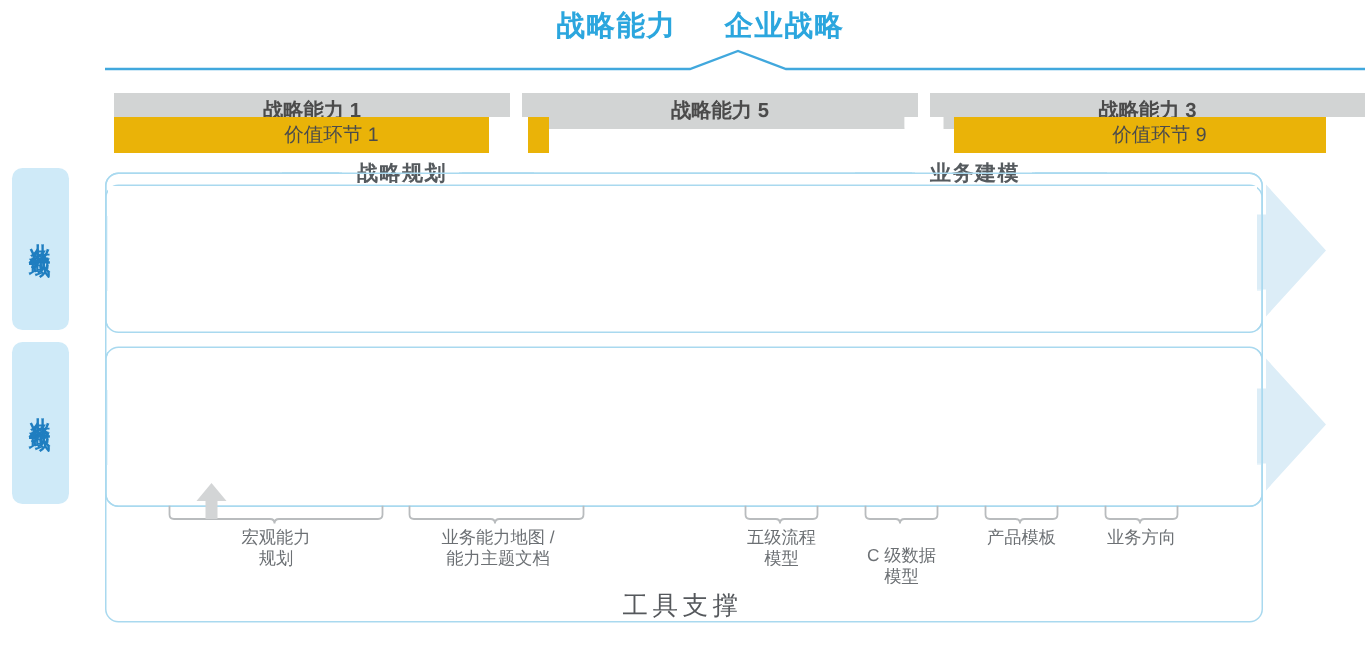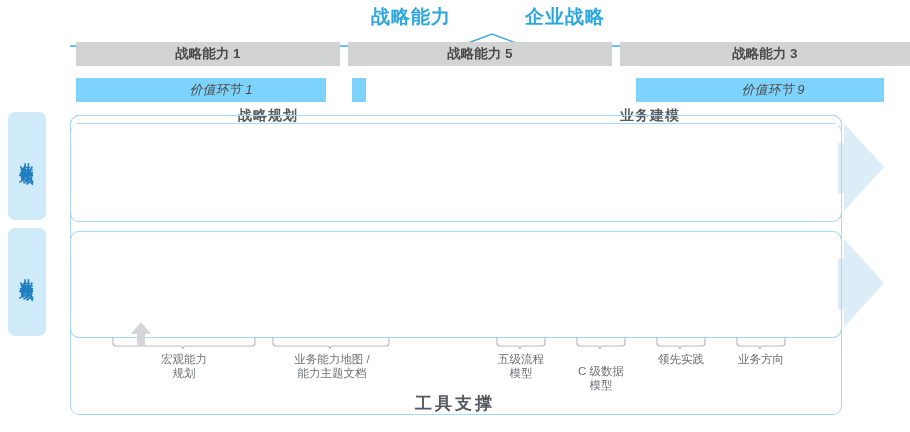--- a/index.html
+++ b/index.html
@@ -10,36 +10,36 @@
   }
   .root{position:absolute;left:0;top:0;width:910px;height:432px;}
 
   
   .vision-row{position:absolute;left:0;top:4px;width:910px;height:30px;}
   .vision-title{
     position:absolute;top:0;font-size:19px;font-weight:bold;color:#2ba6de;
     letter-spacing:1px;white-space:nowrap;
   }
   #vt0{left:371px;}
-  #vt1{left:483px;margin-left:42px;}
+  #vt1{left:483px;}
 
   .vision-connector{position:absolute;left:70px;top:32px;width:840px;height:16px;}
 
   
-  .cap-bar-row{position:absolute;left:76px;top:42px;width:784px;height:24px;}
+  .cap-bar-row{position:absolute;left:76px;top:62px;width:784px;height:24px;}
   .cap-bar{
     position:absolute;top:0;height:24px;background:#d2d4d4;
     display:flex;align-items:center;justify-content:center;
     font-size:13.5px;font-weight:bold;color:#4b4b4b;white-space:nowrap;
   }
   .val-bar-row{position:absolute;left:76px;top:78px;width:834px;height:24px;}
   .val-bar{
-    position:absolute;top:0;height:24px;background:#7dd3fc;
+    position:absolute;top:0;height:24px;background:#eab308;
     display:flex;align-items:center;justify-content:center;
-    font-size:13px;color:#4b4b4b;white-space:nowrap;font-style:italic;
+    font-size:13px;color:#4b4b4b;white-space:nowrap;
   }
   .val-notch{position:absolute;top:0;height:24px;width:26px;background:#ffffff;}
   .val-notch svg{display:block;}
 
   
   .domain-label{
     position:absolute;left:8px;width:38px;background:#cfeaf8;border-radius:7px;
     display:flex;align-items:center;justify-content:center;
     color:#1f7ec0;font-size:14px;font-weight:bold;
     writing-mode:vertical-rl;letter-spacing:3px;
@@ -102,21 +102,21 @@
   .up-arrow{position:absolute;}
   .up-arrow svg{display:block;}
 
   
   .support-frame{
     position:absolute;left:70px;top:123px;width:770px;height:290px;
     border:1px solid #a9d9ef;border-radius:9px;pointer-events:none;
   }
   .support-title{
     position:absolute;left:0;top:392px;width:910px;text-align:center;
-    font-size:17px;font-weight:bold;color:#55585c;letter-spacing:3px;
+    font-size:17px;font-weight:normal;color:#55585c;letter-spacing:3px;
   }
   .mask-white{position:absolute;background:#ffffff;}
 </style>
 </head>
 <body>
 
 <div class="root">
 
   <div class="vision-row">
     <div class="vision-title" id="vt0">战略能力</div>
@@ -355,18 +355,18 @@
 
 
   <div class="tool-label" style="left:144px;top:352px;width:80px;">宏观能力
 规划</div>
   <div class="tool-label" style="left:272px;top:352px;width:120px;">业务能力地图 /
 能力主题文档</div>
   <div class="tool-label" style="left:484px;top:352px;width:74px;">五级流程
 模型</div>
   <div class="tool-label" style="left:566px;top:352px;width:70px;margin-top:12px;">C 级数据
 模型</div>
-  <div class="tool-label" style="left:646px;top:352px;width:70px;">领先实践</div>
+  <div class="tool-label" style="left:646px;top:352px;width:70px;">产品模板</div>
   <div class="tool-label" style="left:726px;top:352px;width:70px;">业务方向</div>
 
   <div class="support-title">工具支撑</div>
 
 </div>
 
 </body></html>

